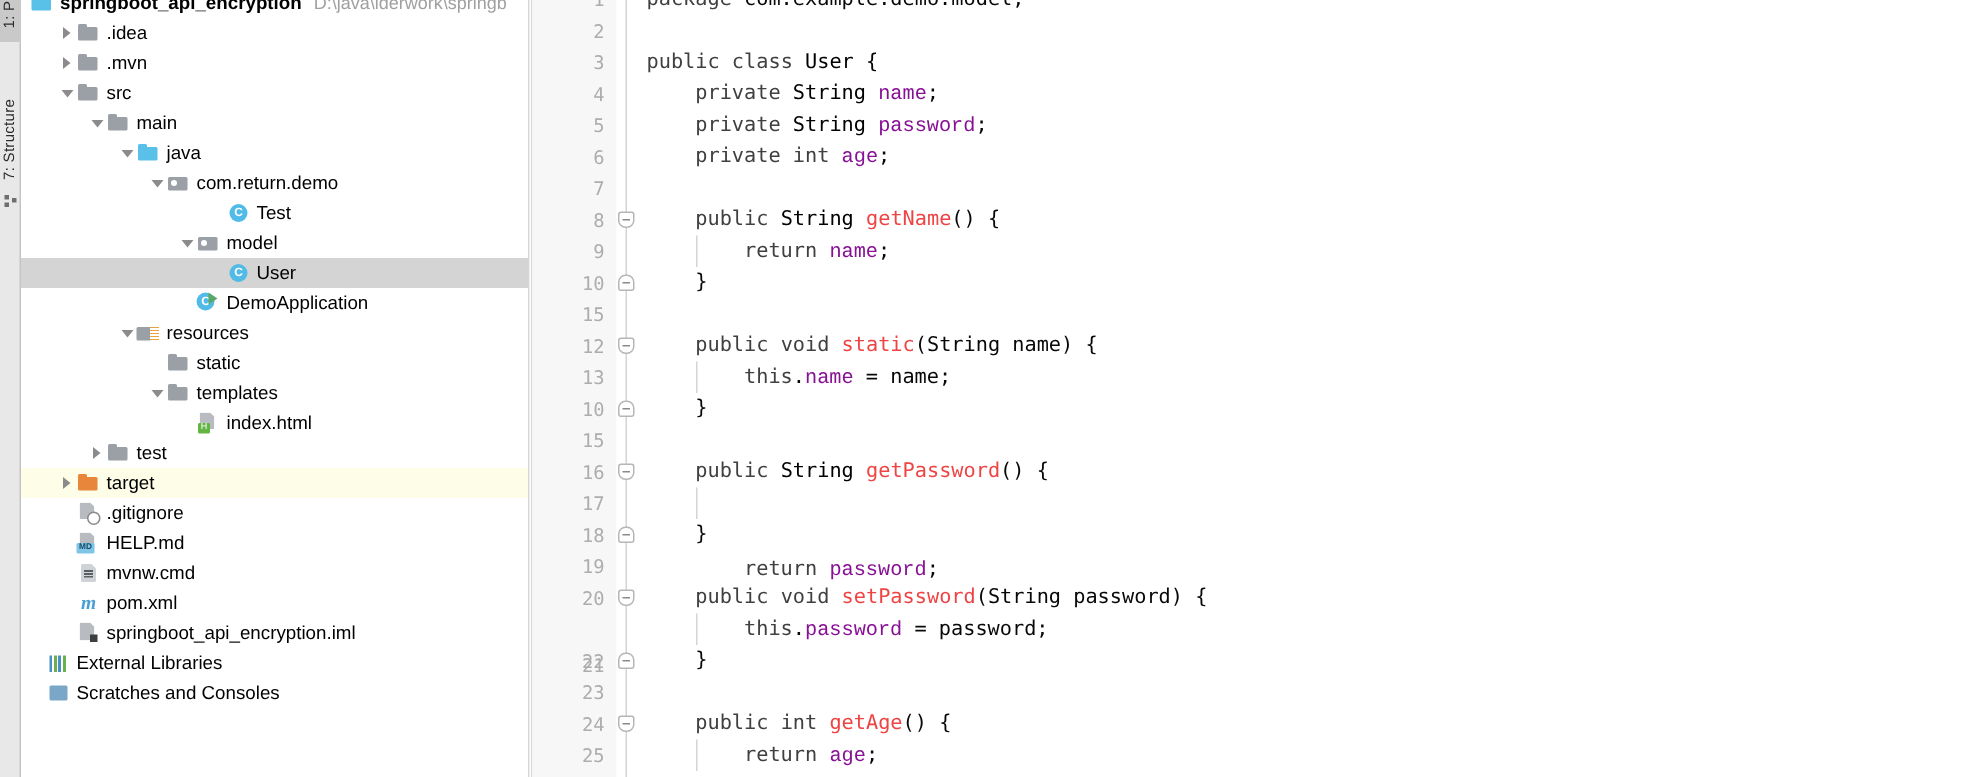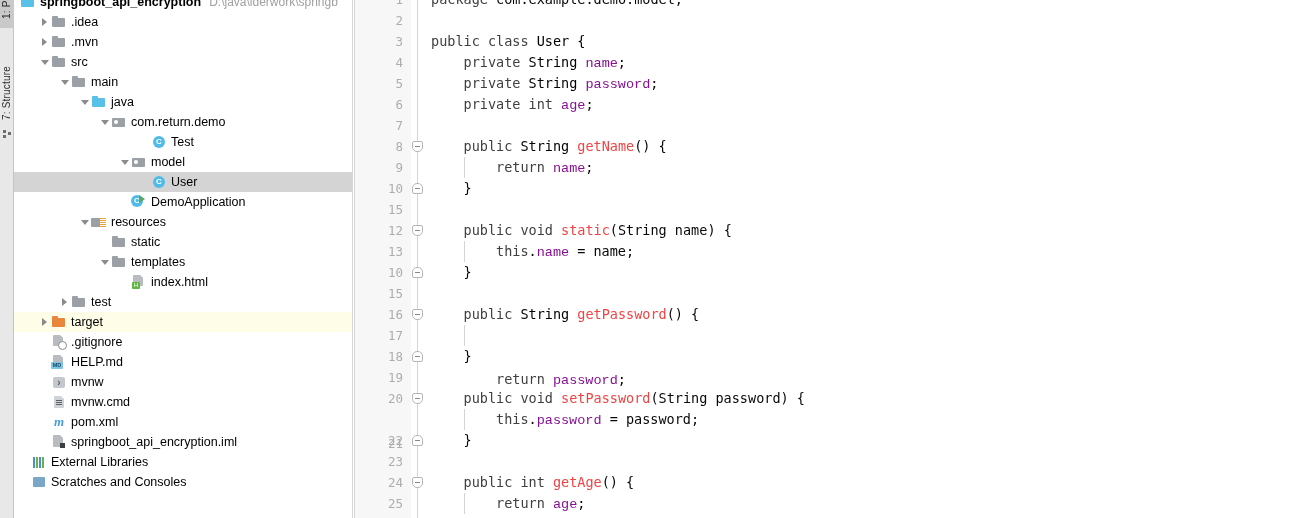--- a/index.html
+++ b/index.html
@@ -500,26 +500,20 @@
           <span class="ind" style="width: 26px;"></span>
           <span class="arrow"></span>
           <span class="ico ico-gitignore"></span>
           <span class="tlabel">.gitignore</span>
         </div>
         <div class="trow">
           <span class="ind" style="width: 26px;"></span>
           <span class="arrow"></span>
           <span class="ico ico-md"></span>
           <span class="tlabel">HELP.md</span>
-        </div>
-        <div class="trow">
-          <span class="ind" style="width: 26px;"></span>
-          <span class="arrow"></span>
-          <span class="ico ico-sh"></span>
-          <span class="tlabel">mvnw</span>
         </div>
         <div class="trow">
           <span class="ind" style="width: 26px;"></span>
           <span class="arrow"></span>
           <span class="ico ico-cmd"></span>
           <span class="tlabel">mvnw.cmd</span>
         </div>
         <div class="trow">
           <span class="ind" style="width: 26px;"></span>
           <span class="arrow"></span>

